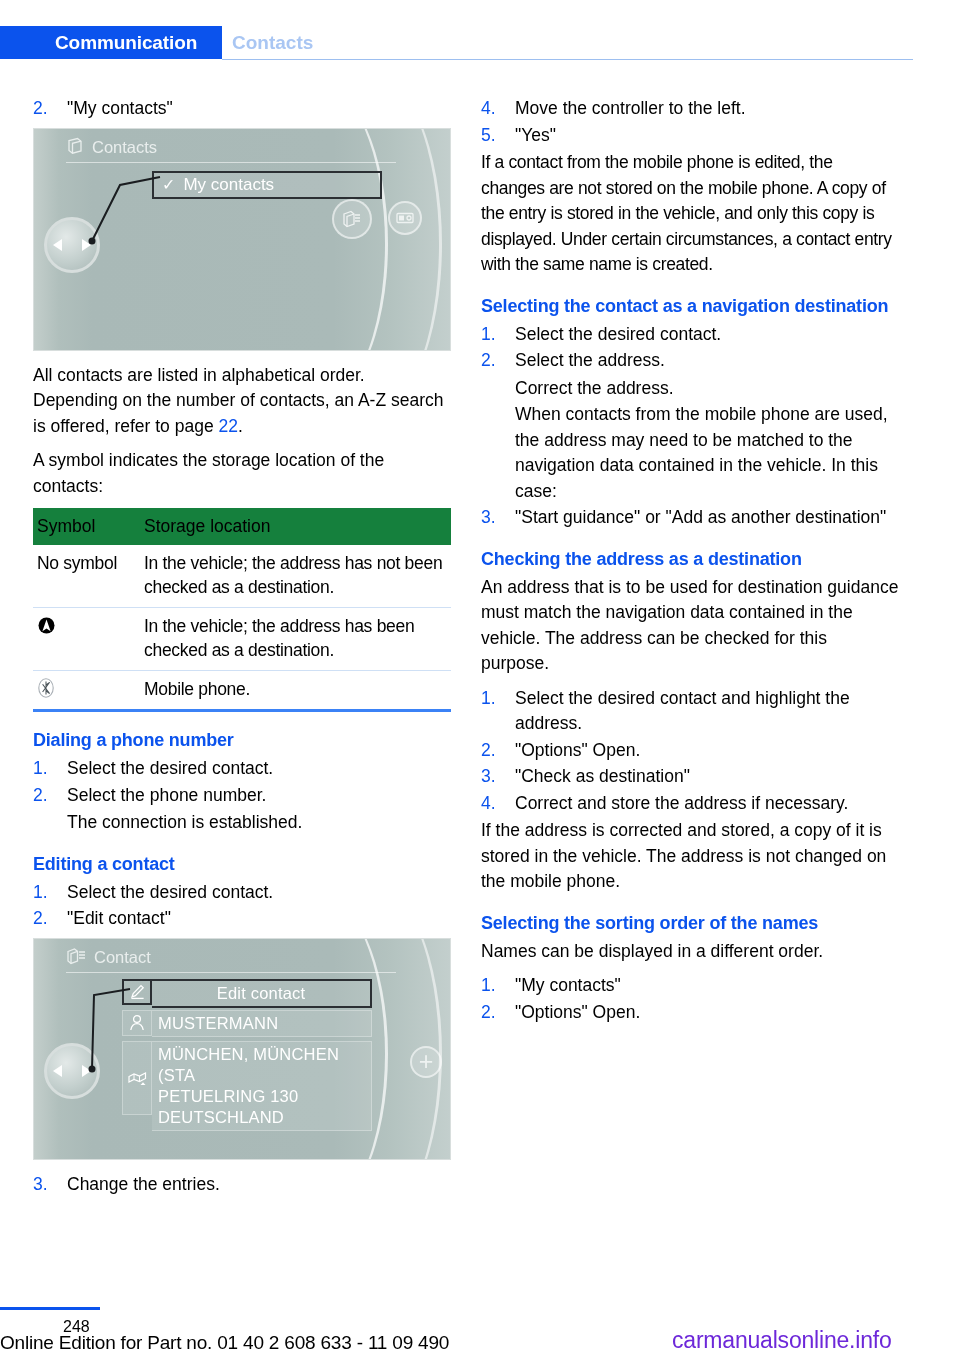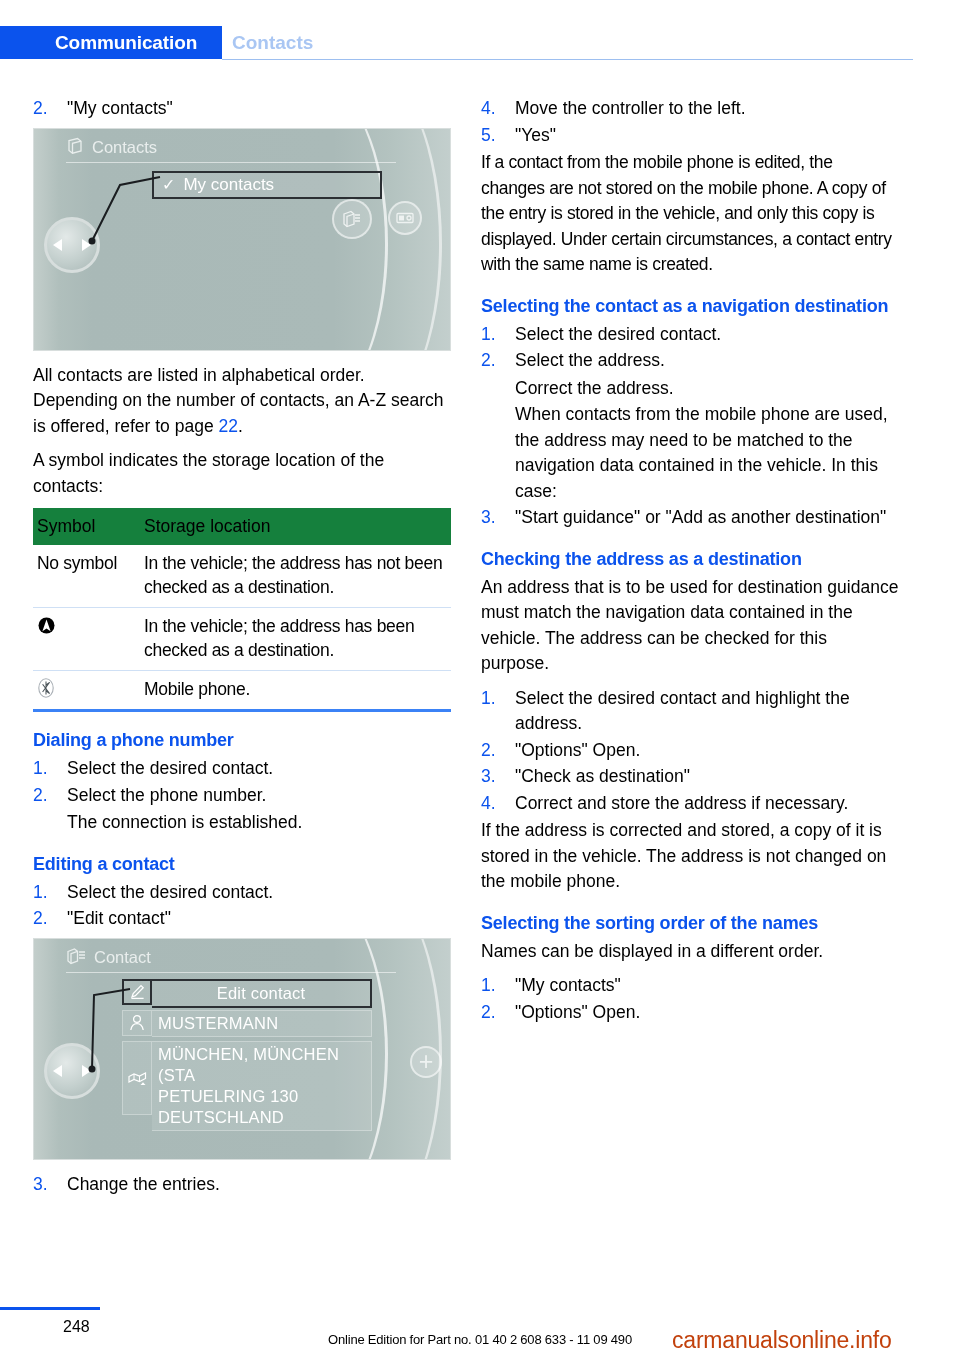--- a/index.html
+++ b/index.html
@@ -226,25 +226,25 @@
     background: rgba(255,255,255,0.05);
   }
   .menu2 .row2.sel .cell-txt { border-left: none; }
   .menu2 .row2.addr .cell-ico { height: 74px; }
 
   
   .footer-rule { position: absolute; left: 0; top: 1307px; width: 100px; height: 3px; background: #0b53ed; }
   .page-num { position: absolute; left: 63px; top: 1318px; font-size: 16px; }
   .foot-text {
     position: absolute; left: 0; top: 1332px; width: 960px;
-    text-align: center; font-size: 13px; letter-spacing: -0.2px;
+    font-size: 19px; letter-spacing: -0.2px;
   }
   .watermark {
     position: absolute; left: 672px; top: 1327px;
-    color: #c2410c; font-size: 23px; letter-spacing: -0.2px;
+    color: #6d28d9; font-size: 23px; letter-spacing: -0.2px;
   }
 </style>
 </head>
 <body>
 
 <div class="page">
 
   <div class="header">
     <div class="header-tab">Communication</div>
     <div class="header-sub">Contacts</div>

